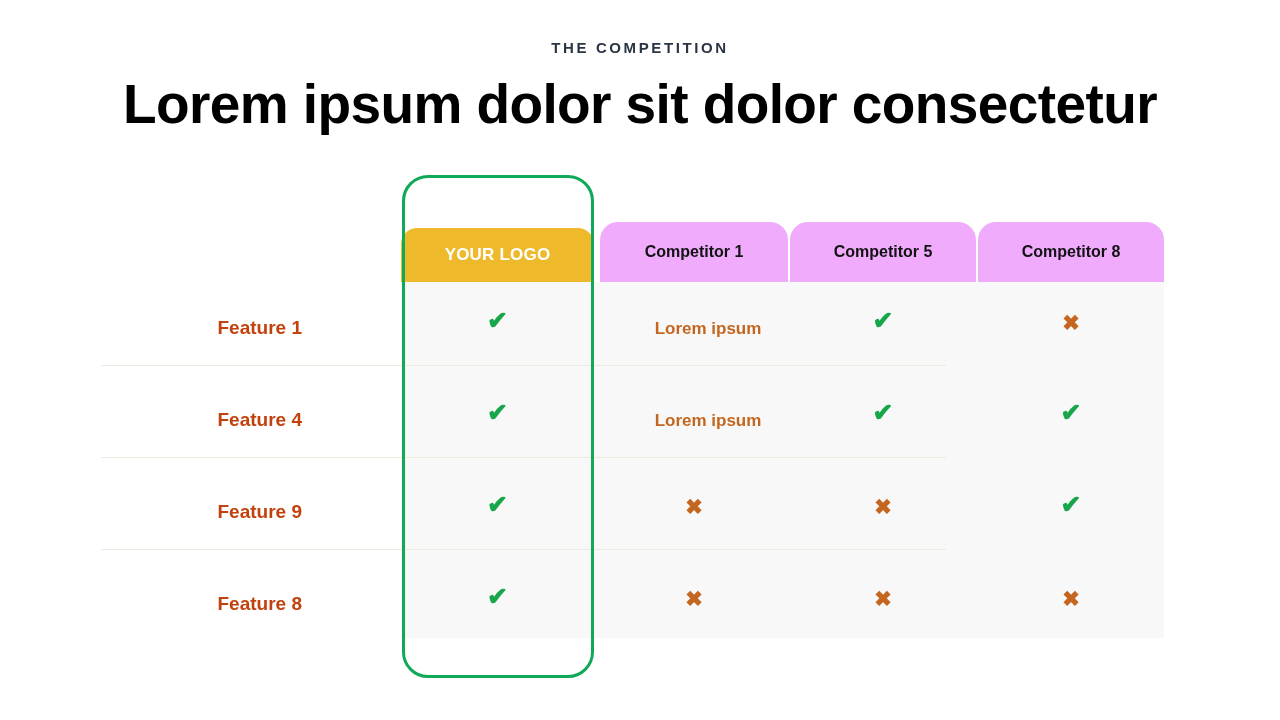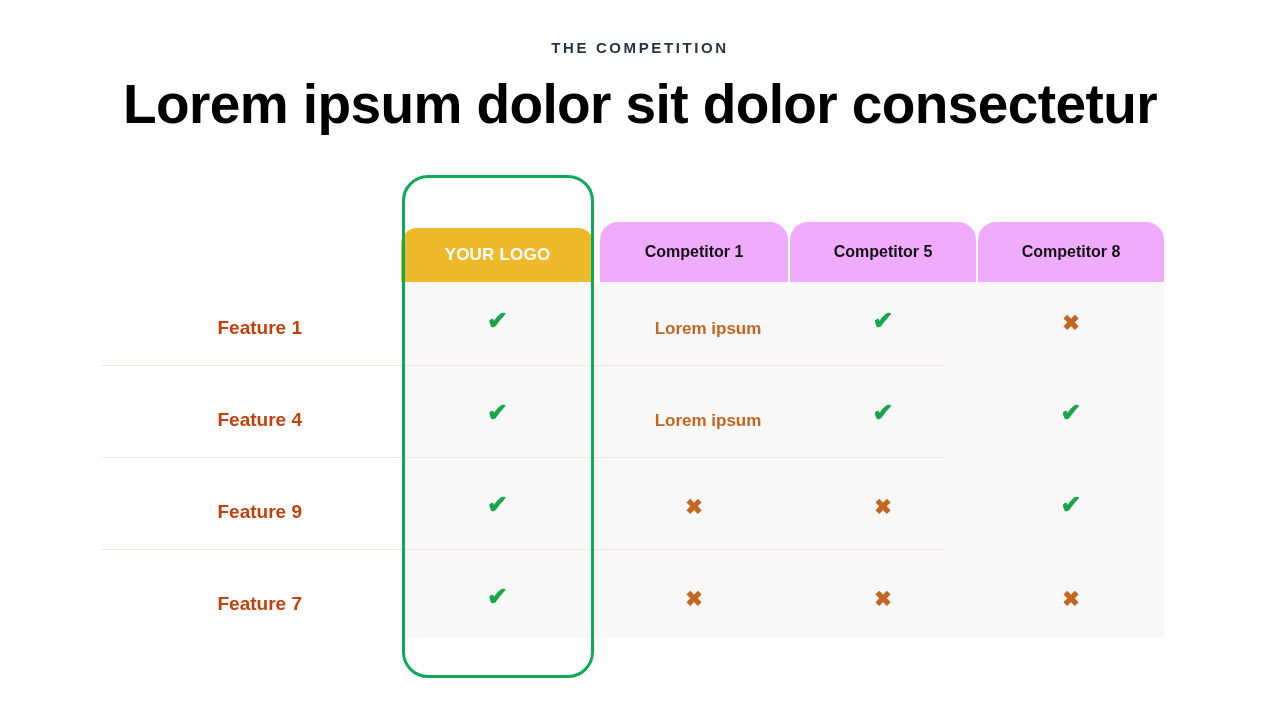--- a/index.html
+++ b/index.html
@@ -209,21 +209,21 @@
     <div class="head-cell own hc0">YOUR LOGO</div>
     <div class="head-cell hc1">Competitor 1</div>
     <div class="head-cell hc2">Competitor 5</div>
     <div class="head-cell hc3">Competitor 8</div>
   </div>
 
   <div class="label-col">
     <div class="feat-label fl0">Feature 1</div>
     <div class="feat-label fl1">Feature 4</div>
     <div class="feat-label fl2">Feature 9</div>
-    <div class="feat-label fl3">Feature 7</div>
+    <div class="feat-label fl3">Feature 8</div>
   </div>
 
   <div class="divider dv0"></div>
   <div class="divider dv1"></div>
   <div class="divider dv2"></div>
 
   <div class="cell c0 r0">
     <span class="mark-check">✔</span>
   </div>
   <div class="cell c1 r0">

